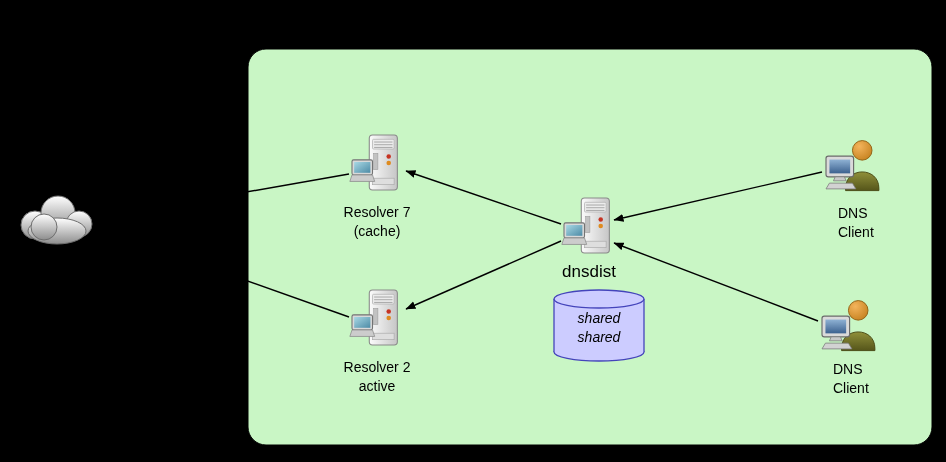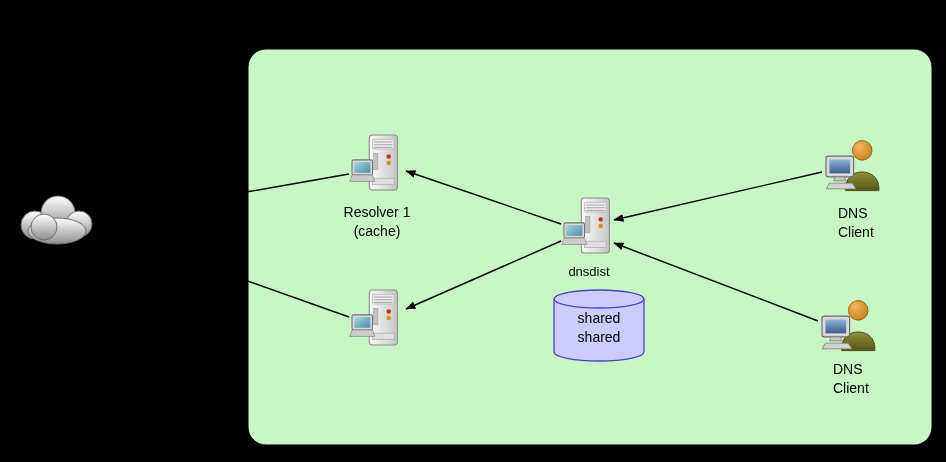--- a/index.html
+++ b/index.html
@@ -21,21 +21,21 @@
     top: 0;
   }
   .label {
     position: absolute;
     color: #000;
     font-size: 14px;
     line-height: 19px;
     white-space: nowrap;
   }
   .centered { text-align: center; }
-  .small { font-size: 13px; }
+  .small { font-size: 17px; }
 </style>
 </head>
 <body>
 
 <div class="stage">
 
   <svg class="canvas" width="946" height="462" viewBox="0 0 946 462">
     <defs>
       <linearGradient id="gradSrv" x1="0" y1="0" x2="1" y2="0">
         <stop offset="0" stop-color="#fbfbfb"></stop>
@@ -121,28 +121,32 @@
     <g>
       <ellipse cx="599" cy="352" rx="45" ry="9" fill="#ccccff" stroke="#4444bb" stroke-width="1.3"></ellipse>
       <rect x="554" y="299" width="90" height="53" fill="#ccccff" stroke="none"></rect>
       <line x1="554" y1="299" x2="554" y2="352" stroke="#4444bb" stroke-width="1.3"></line>
       <line x1="644" y1="299" x2="644" y2="352" stroke="#4444bb" stroke-width="1.3"></line>
       <ellipse cx="599" cy="299" rx="45" ry="9" fill="#ccccff" stroke="#4444bb" stroke-width="1.3"></ellipse>
     </g>
   </svg>
 
   <div class="label centered" style="left:317px; top:203px; width:120px;">
-    <div>Resolver 1</div>
+    <div>Resolver 7</div>
     <div>(cache)</div>
   </div>
 
+  <div class="label centered" style="left:317px; top:358px; width:120px;">
+    <div>Resolver 2</div>
+    <div>active</div>
+  </div>
 
   <div class="label centered small" style="left:549px; top:262px; width:80px;">dnsdist</div>
 
-  <div class="label centered" style="left:559px; top:309px; width:80px;">
+  <div class="label centered" style="left:559px; top:309px; width:80px;font-style:italic;">
     <div>shared</div>
     <div>shared</div>
   </div>
 
   <div class="label" style="left:838px; top:204px;">
     <div>DNS</div>
     <div>Client</div>
   </div>
 
   <div class="label" style="left:833px; top:360px;">

